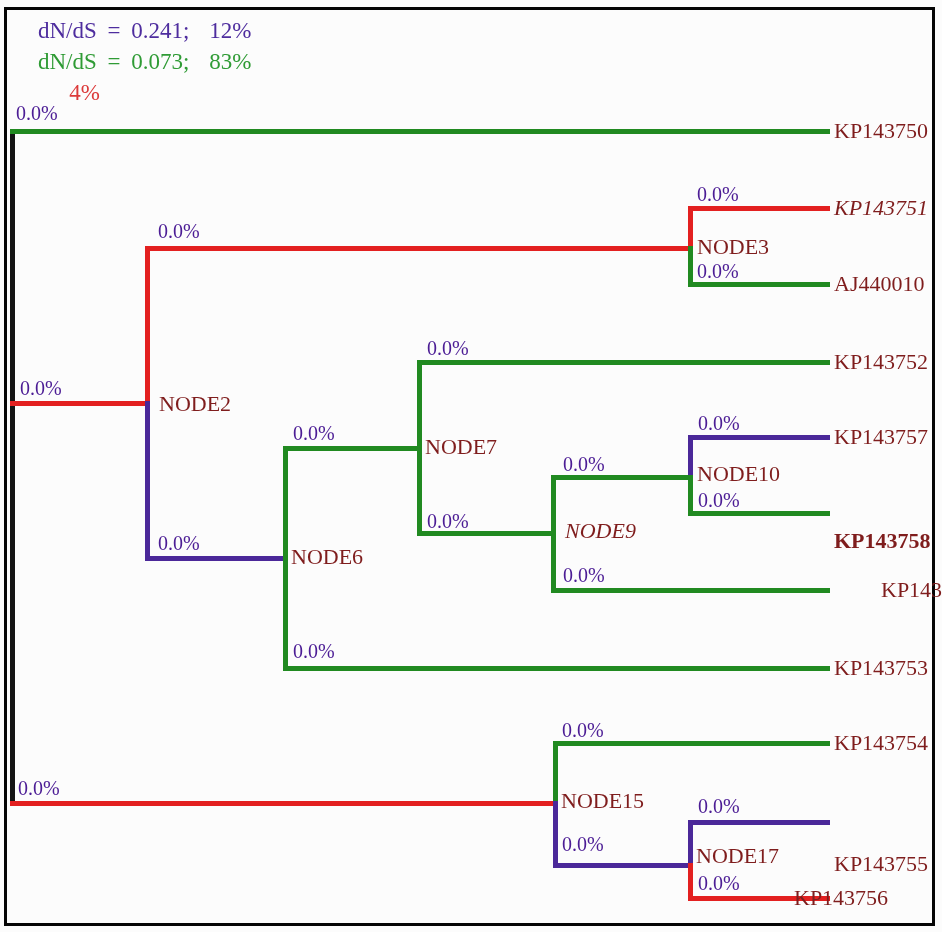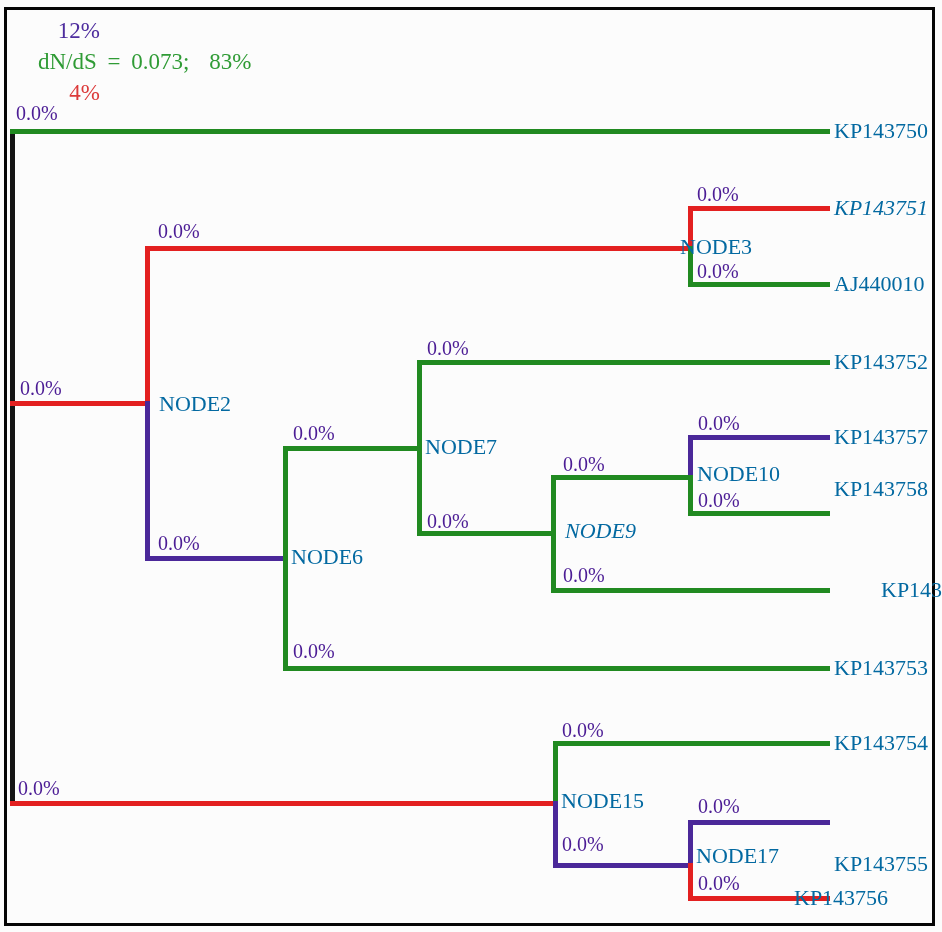--- a/index.html
+++ b/index.html
@@ -51,32 +51,32 @@
     position: absolute;
     font-size: 20px;
     line-height: 24px;
     color: #4c1d95;
     white-space: nowrap;
   }
   .nlabel, .tlabel {
     position: absolute;
     font-size: 22px;
     line-height: 24px;
-    color: #0369a1;
+    color: #7f1d1d;
     transform: translateY(-50%);
     white-space: nowrap;
   }
 </style>
 </head>
 <body>
 
 <div class="page">
   <div class="frame"></div>
   <div class="legend" id="legend">
-      <div class="legend-row" style="color: rgb(78, 45, 158);"><span class="legend-pct">12%</span></div>
+      <div class="legend-row" style="color: rgb(78, 45, 158);"><span>dN/dS = 0.241;</span><span class="legend-pct">12%</span></div>
       <div class="legend-row" style="color: rgb(47, 155, 53);"><span>dN/dS = 0.073;</span><span class="legend-pct">83%</span></div>
       <div class="legend-row" style="color: rgb(220, 58, 58);"><span class="legend-pct">4%</span></div>
     </div>
   <div id="tree">
       <div class="seg" style="background: rgb(20, 20, 20); left: 9.5px; top: 128.5px; width: 5px; height: 677px;"></div>
       <div class="seg" style="background: rgb(33, 138, 33); left: 9.5px; top: 128.5px; width: 820px; height: 5px;"></div>
       <div class="seg" style="background: rgb(227, 32, 32); left: 9.5px; top: 400.5px; width: 140px; height: 5px;"></div>
       <div class="seg" style="background: rgb(227, 32, 32); left: 144.5px; top: 245.5px; width: 5px; height: 160px;"></div>
       <div class="seg" style="background: rgb(227, 32, 32); left: 144.5px; top: 245.5px; width: 548px; height: 5px;"></div>
       <div class="seg" style="background: rgb(75, 40, 153); left: 144.5px; top: 400.5px; width: 5px; height: 160px;"></div>
@@ -123,32 +123,32 @@
       <div class="blabel" style="left: 427px; top: 509px;">0.0%</div>
       <div class="blabel" style="left: 158px; top: 531px;">0.0%</div>
       <div class="blabel" style="left: 563px; top: 563px;">0.0%</div>
       <div class="blabel" style="left: 293px; top: 639px;">0.0%</div>
       <div class="blabel" style="left: 562px; top: 718px;">0.0%</div>
       <div class="blabel" style="left: 18px; top: 776px;">0.0%</div>
       <div class="blabel" style="left: 698px; top: 794px;">0.0%</div>
       <div class="blabel" style="left: 562px; top: 832px;">0.0%</div>
       <div class="blabel" style="left: 698px; top: 871px;">0.0%</div>
       <div class="nlabel" style="left: 159px; top: 404px;">NODE2</div>
-      <div class="nlabel" style="left: 680px; top: 247px;">NODE3</div>
+      <div class="nlabel" style="left: 697px; top: 247px;">NODE3</div>
       <div class="nlabel" style="left: 291px; top: 557px;">NODE6</div>
       <div class="nlabel" style="left: 425px; top: 447px;">NODE7</div>
       <div class="nlabel" style="left: 565px; top: 531px; font-style: italic;">NODE9</div>
       <div class="nlabel" style="left: 697px; top: 474px;">NODE10</div>
       <div class="nlabel" style="left: 561px; top: 801px;">NODE15</div>
       <div class="nlabel" style="left: 696px; top: 856px;">NODE17</div>
       <div class="tlabel" style="left: 834px; top: 131px;">KP143750</div>
       <div class="tlabel" style="left: 834px; top: 208px; font-style: italic;">KP143751</div>
       <div class="tlabel" style="left: 834px; top: 284px;">AJ440010</div>
       <div class="tlabel" style="left: 834px; top: 362px;">KP143752</div>
       <div class="tlabel" style="left: 834px; top: 437px;">KP143757</div>
-      <div class="tlabel" style="left: 834px; top: 489px;">KP143758</div>
+      <div class="tlabel" style="left: 834px; top: 541px; font-weight: bold;">KP143758</div>
       <div class="tlabel" style="left: 834px; top: 590px; margin-left: 47px;">KP143759</div>
       <div class="tlabel" style="left: 834px; top: 668px;">KP143753</div>
       <div class="tlabel" style="left: 834px; top: 743px;">KP143754</div>
       <div class="tlabel" style="left: 834px; top: 864px;">KP143755</div>
       <div class="tlabel" style="left: 794px; top: 898px;">KP143756</div>
     </div>
 </div>
 
 </body></html>

